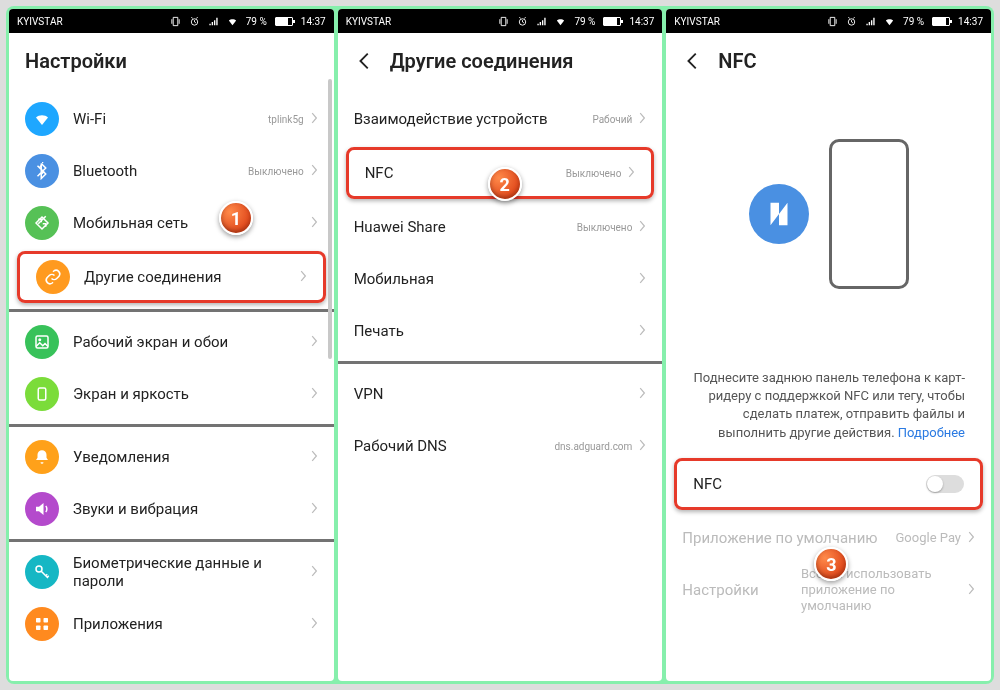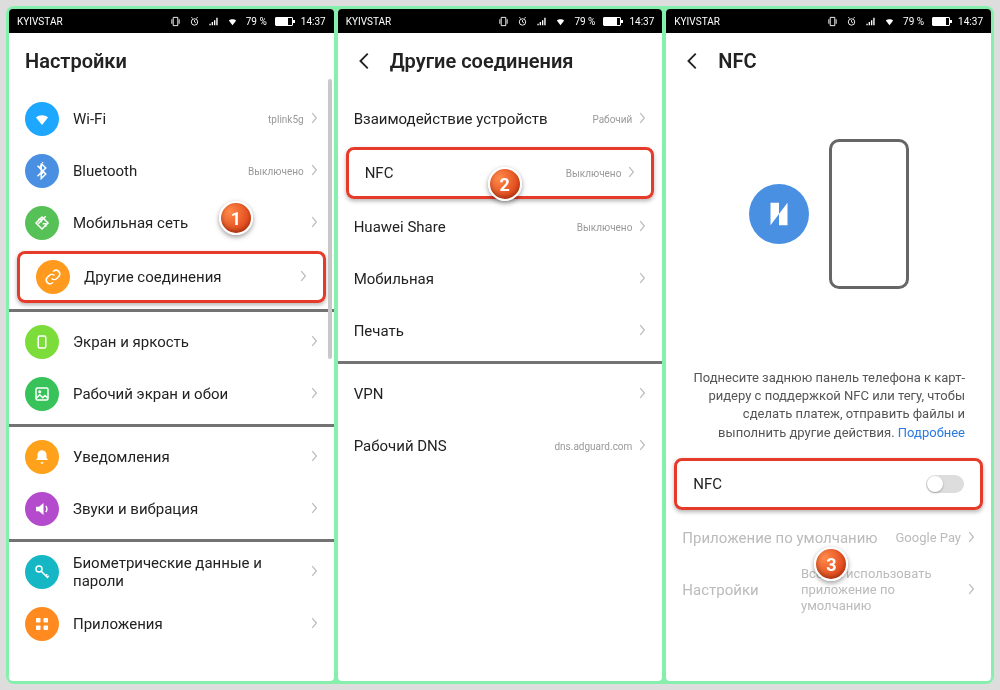--- a/index.html
+++ b/index.html
@@ -227,39 +227,39 @@
               </svg>
             </span>
             <span class="label">Другие соединения</span>
             <span class="chev"><svg viewBox="0 0 12 20">
                 <path d="M3 2l7 8-7 8"></path>
               </svg></span>
           </div>
         </div>
         <div class="group">
           <div class="row">
-            <span class="icon" style="background:#7bdc3a">
-              <svg viewBox="0 0 24 24">
-                <rect x="7" y="4" width="10" height="16" rx="2" fill="none" stroke="#fff" stroke-width="2"></rect>
-              </svg>
-            </span>
-            <span class="label">Экран и яркость</span>
-            <span class="chev"><svg viewBox="0 0 12 20">
-                <path d="M3 2l7 8-7 8"></path>
-              </svg></span>
-          </div>
-          <div class="row">
             <span class="icon" style="background:#38c25a">
               <svg viewBox="0 0 24 24">
                 <rect x="4" y="4" width="16" height="16" rx="2" fill="none" stroke="#fff" stroke-width="2"></rect>
                 <circle cx="9" cy="9" r="2"></circle>
                 <path d="M4 18l5-5 4 4 3-3 4 4" stroke="#fff" stroke-width="2" fill="none"></path>
               </svg>
             </span>
             <span class="label">Рабочий экран и обои</span>
+            <span class="chev"><svg viewBox="0 0 12 20">
+                <path d="M3 2l7 8-7 8"></path>
+              </svg></span>
+          </div>
+          <div class="row">
+            <span class="icon" style="background:#7bdc3a">
+              <svg viewBox="0 0 24 24">
+                <rect x="7" y="4" width="10" height="16" rx="2" fill="none" stroke="#fff" stroke-width="2"></rect>
+              </svg>
+            </span>
+            <span class="label">Экран и яркость</span>
             <span class="chev"><svg viewBox="0 0 12 20">
                 <path d="M3 2l7 8-7 8"></path>
               </svg></span>
           </div>
         </div>
         <div class="group">
           <div class="row">
             <span class="icon" style="background:#ffa11a">
               <svg viewBox="0 0 24 24">
                 <path d="M12 3a6 6 0 00-6 6v4l-2 3h16l-2-3V9a6 6 0 00-6-6zM10 19a2 2 0 004 0"></path>

